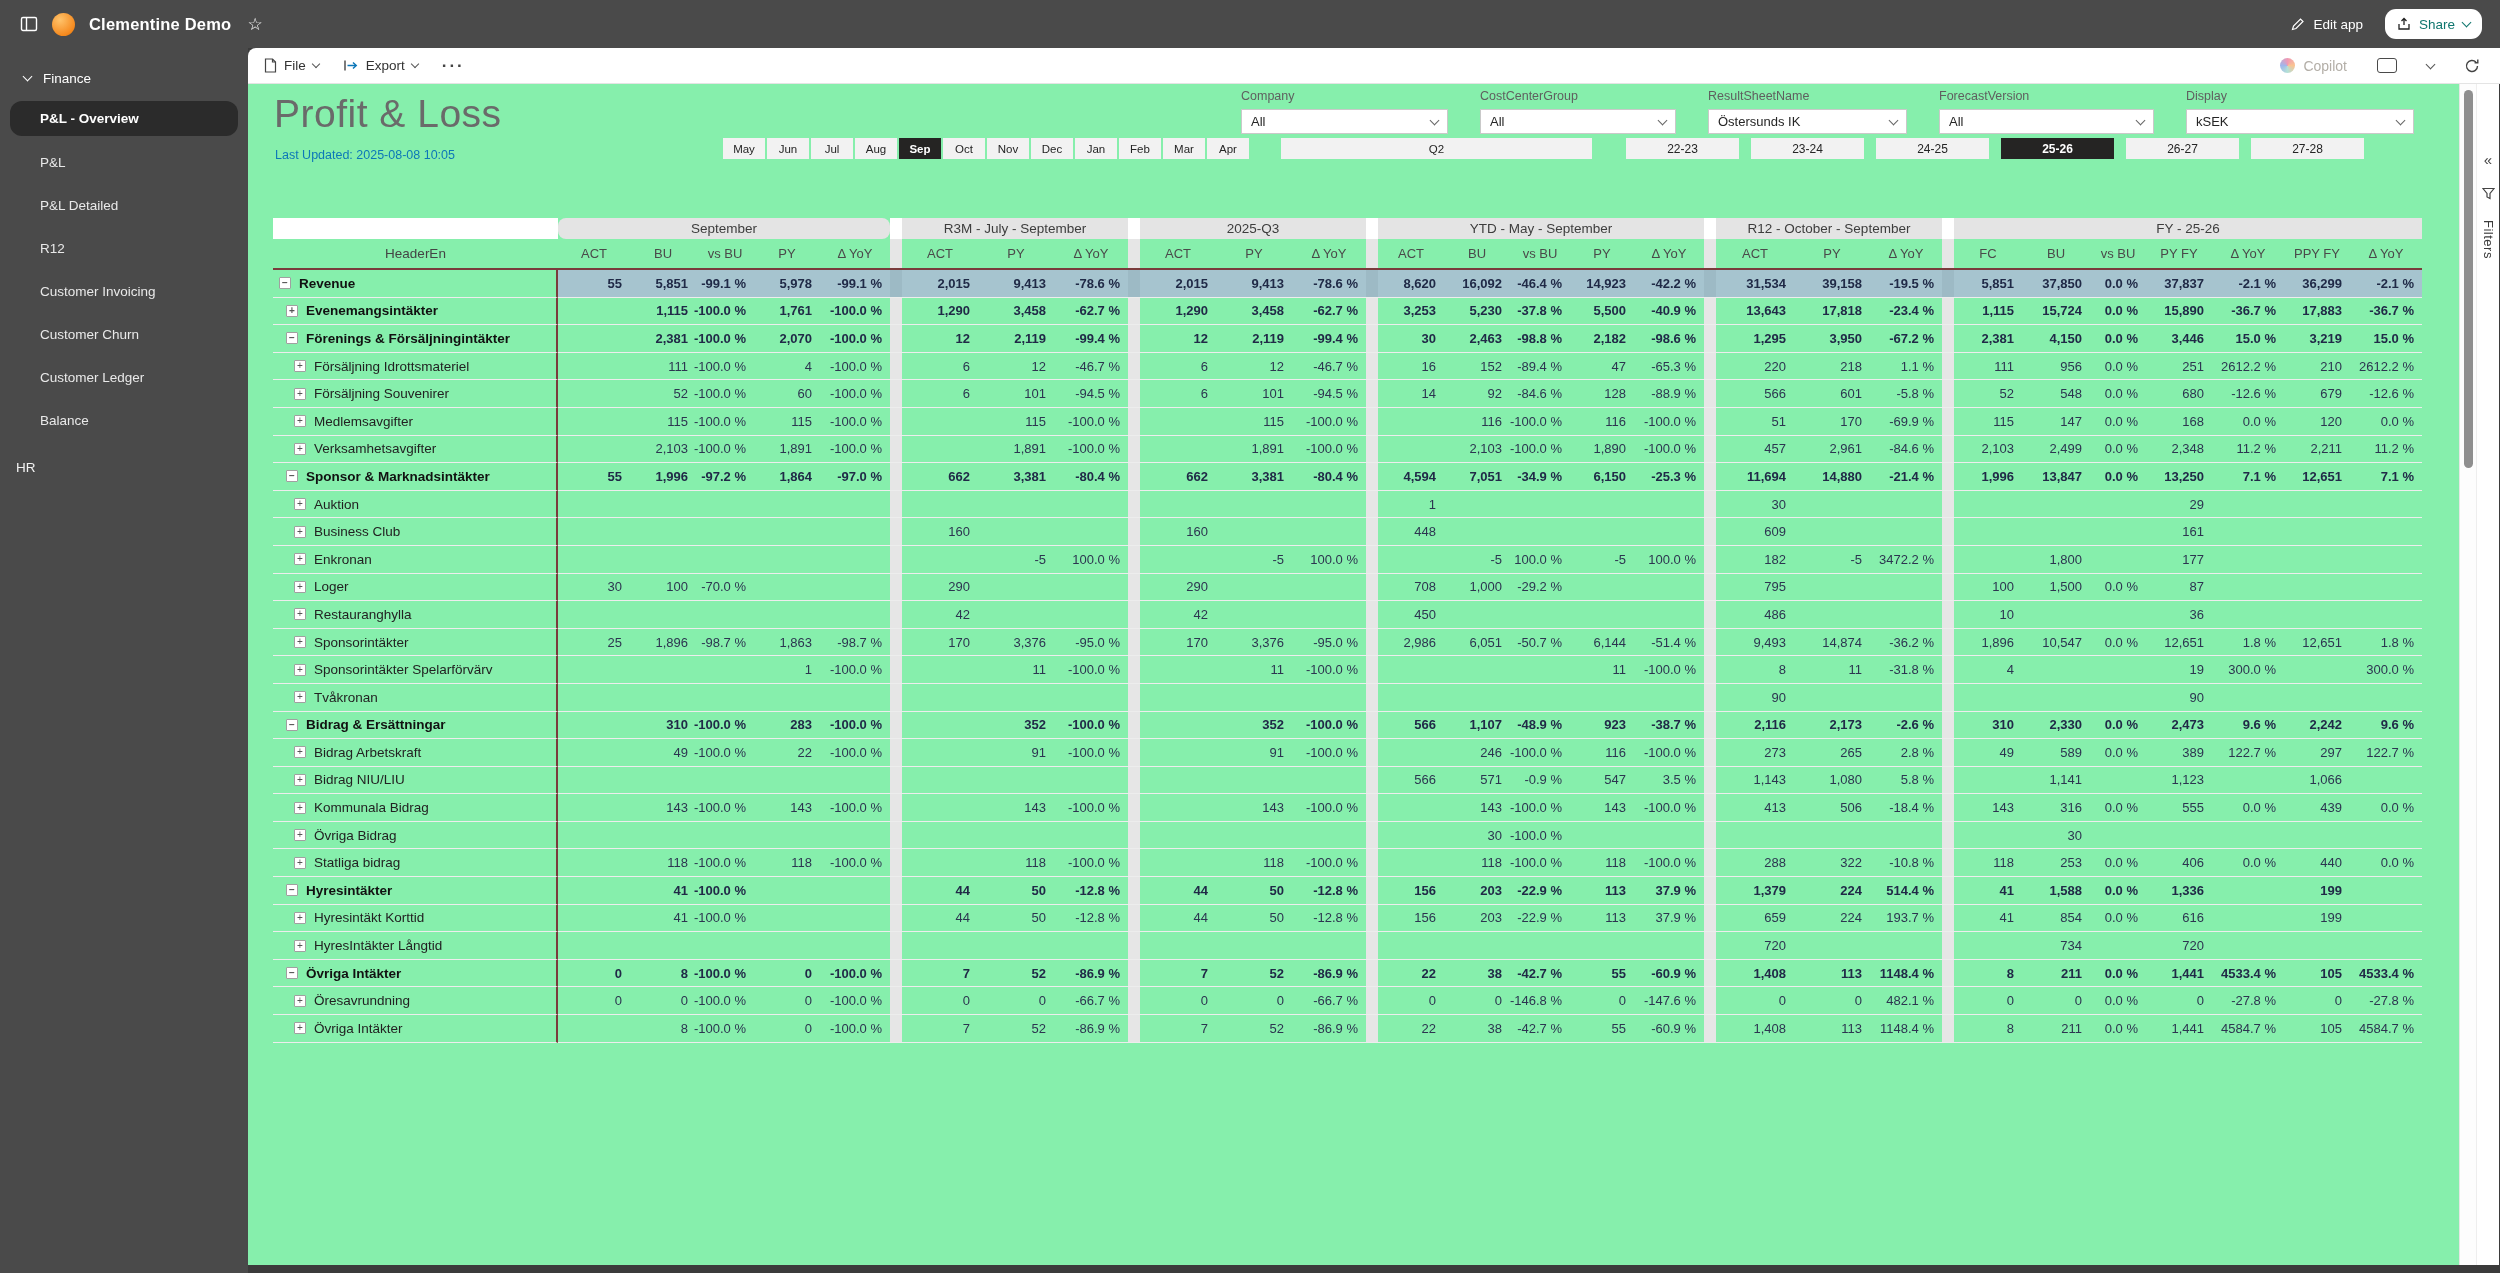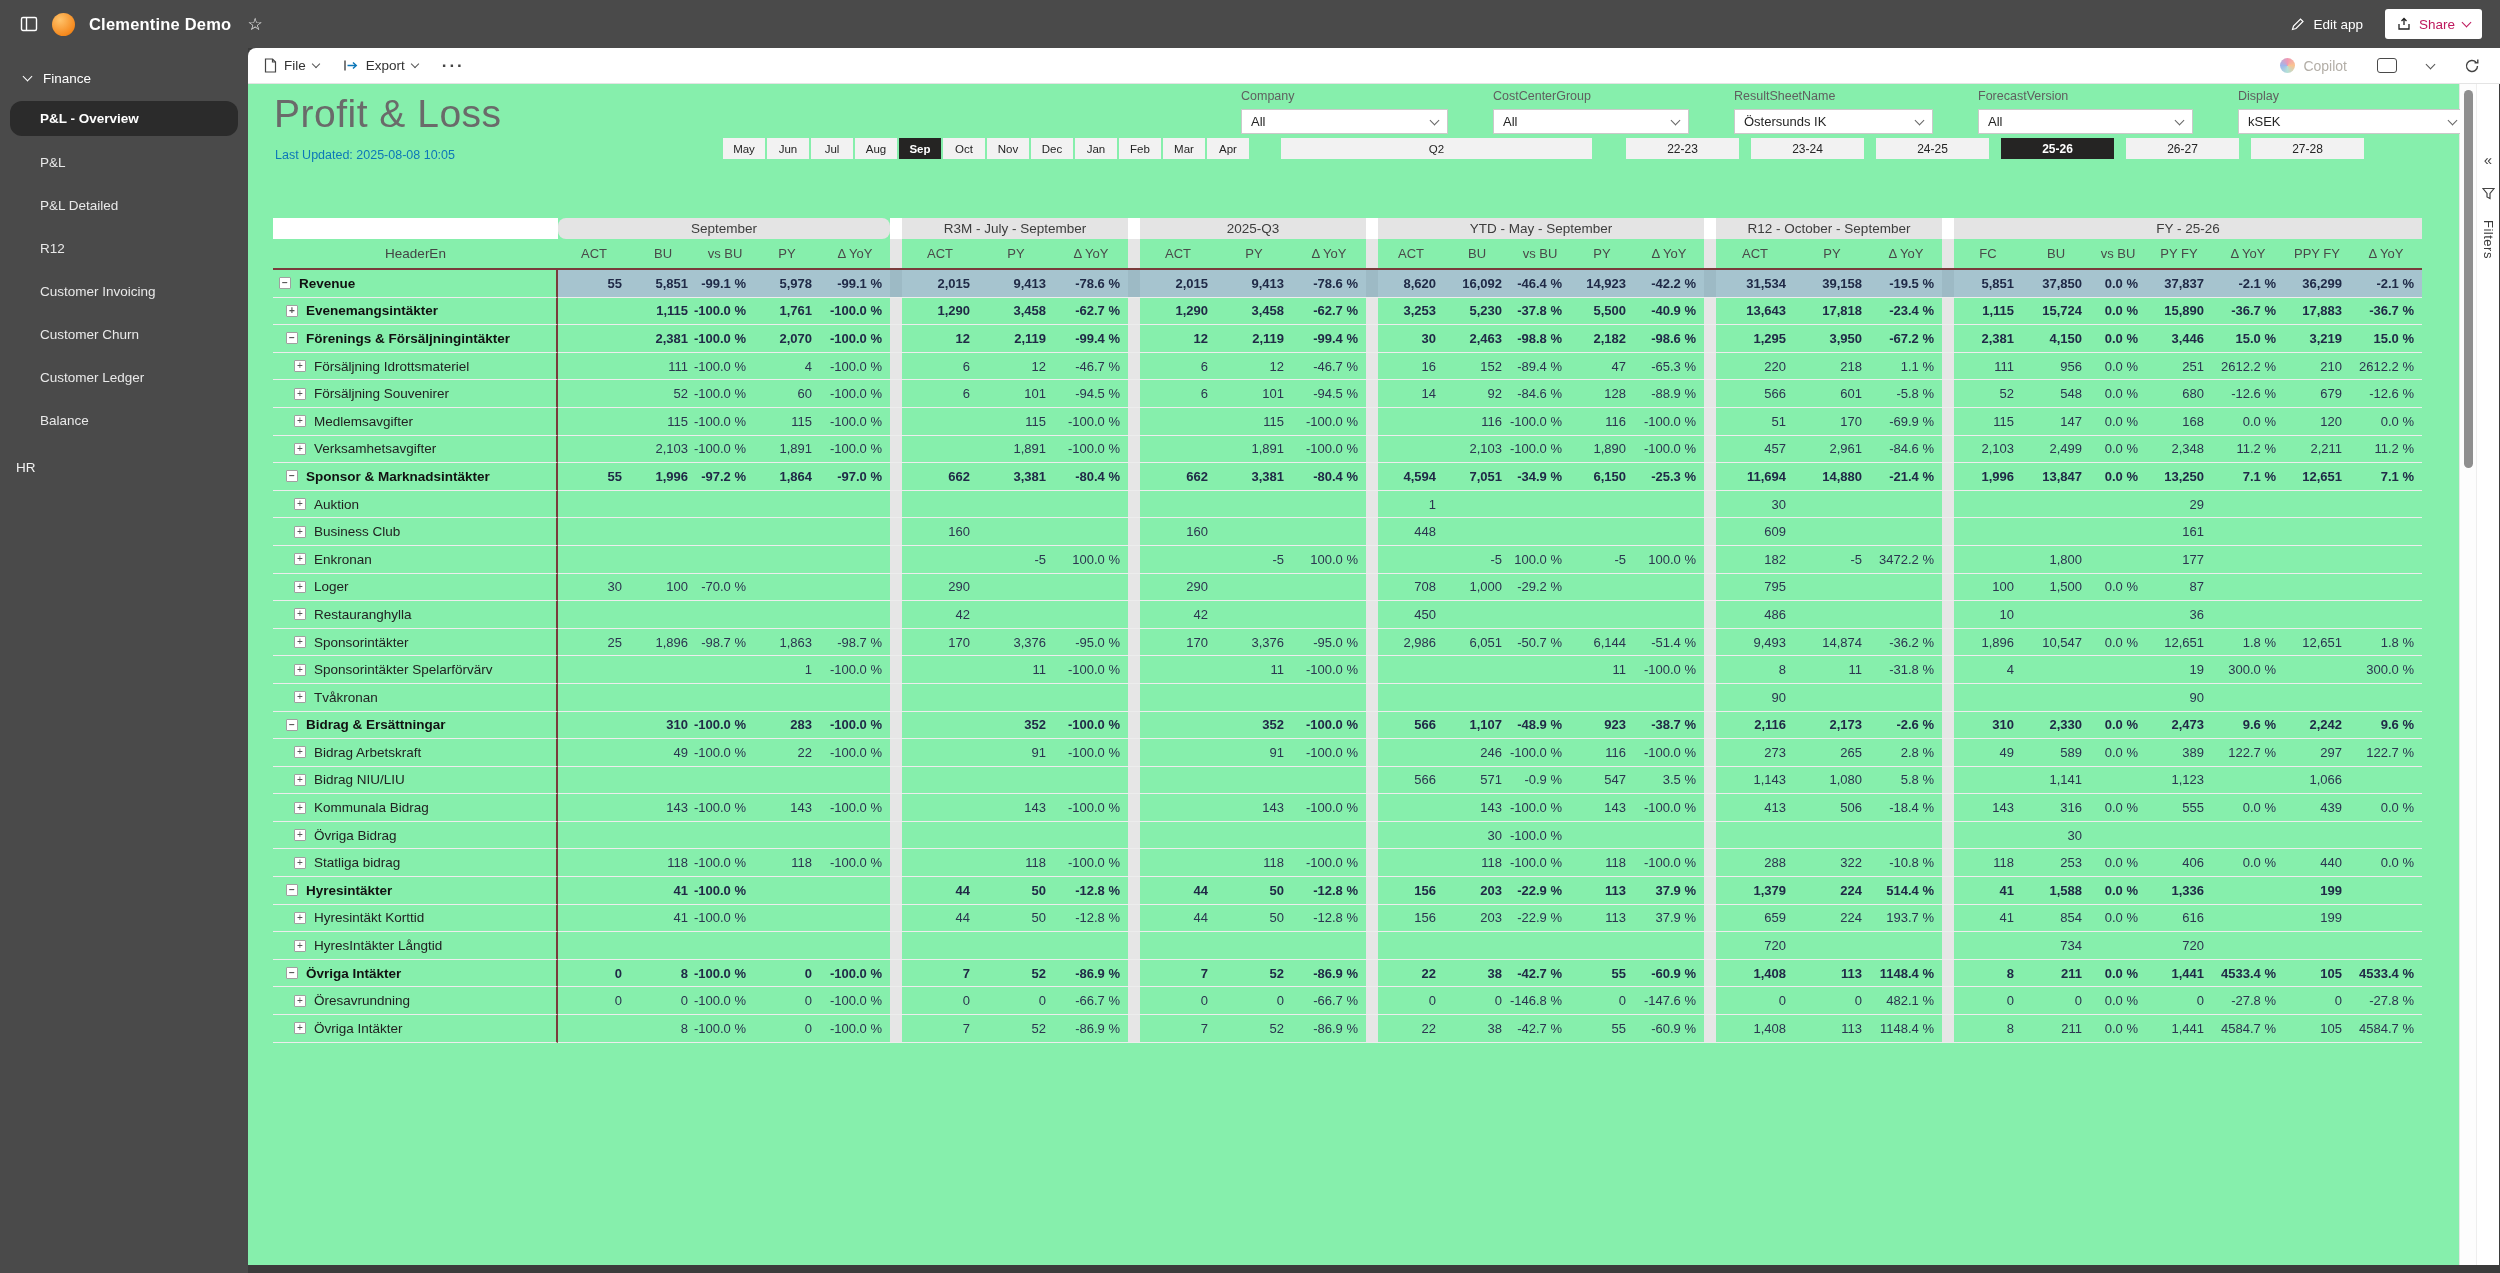--- a/index.html
+++ b/index.html
@@ -9,21 +9,21 @@
   }
   *{box-sizing:border-box}
   body{margin:0;width:2500px;height:1273px;background:var(--c-topbar);font-family:"Liberation Sans",sans-serif;overflow:hidden}
   .topbar{height:48px;display:flex;align-items:center;padding:0 18px 0 20px;background:var(--c-topbar);color:#fff}
   .tb-left{display:flex;align-items:center;gap:14px}
   .logo{width:23px;height:23px;border-radius:50%;background:radial-gradient(circle at 35% 30%,#ffc36b,#f58a1f 70%,#e07000)}
   .app-title{font-size:16.5px;font-weight:700;letter-spacing:.2px}
   .star{font-size:17px;color:#fff;margin-left:2px}
   .tb-right{margin-left:auto;display:flex;align-items:center;gap:22px}
   .editapp{display:flex;align-items:center;gap:8px;font-size:13.5px;color:#fff;cursor:pointer}
-  .share-btn{display:flex;align-items:center;gap:8px;background:#fff;color:#be185d;font-size:13.5px;border-radius:3px;height:30px;padding:0 12px;cursor:pointer}
+  .share-btn{display:flex;align-items:center;gap:8px;background:#fff;color:#0f766e;font-size:13.5px;border-radius:11px;height:30px;padding:0 12px;cursor:pointer}
   .chev{width:7px;height:7px;border-right:1.5px solid currentColor;border-bottom:1.5px solid currentColor;transform:rotate(45deg);display:inline-block;margin-top:-3px}
   .app-body{display:flex;height:1225px}
   .sidebar{width:248px;background:var(--c-sidebar);flex:none;padding-top:12px}
   .nav-group{display:flex;align-items:center;gap:12px;height:36px;padding-left:24px;color:#fff;font-size:13.5px}
   .side-item{height:43px;display:flex;align-items:center;padding-left:40px;font-size:13.5px;color:#e9e9e9;cursor:pointer}
   .side-item.active{background:var(--c-activepill);border-radius:12px;margin:5px 10px;padding-left:30px;font-weight:700;color:#fff;height:35px}
   .nav-hr{height:43px;display:flex;align-items:center;padding-left:16px;color:#f2f2f2;font-size:13.5px;margin-top:4px}
   .main{flex:1;display:flex;flex-direction:column;background:#3b3b3b}
   .toolbar{height:36px;background:#fff;border-top-left-radius:8px;border-bottom:1px solid #e4e4e4;display:flex;align-items:center;padding:0 20px 0 16px;gap:24px}
   .tool-item{display:flex;align-items:center;gap:7px;font-size:13.5px;color:#333;cursor:pointer}
@@ -36,21 +36,21 @@
   .content-row{flex:1;display:flex}
   .canvas{width:2212px;background:#86efac;position:relative;border-right:1px solid #e6e6e6}
   .v-scroll{width:17px;background:#fdfdfd;position:relative;border-right:1px solid #eee}
   .v-thumb{position:absolute;left:4px;top:6px;width:9px;height:378px;background:#8f8f8f;border-radius:5px}
   .rail{width:22px;background:#fff;display:flex;flex-direction:column;align-items:center;padding-top:68px;gap:20px}
   .rail-collapse{font-size:15px;color:#444;cursor:pointer;line-height:1}
   .rail-label{writing-mode:vertical-rl;font-size:13px;color:#3b3b3b;letter-spacing:.5px}
   .bottom-strip{height:8px;background:#3b3b3b}
   .page-title{position:absolute;left:26px;top:8px;font-size:39px;font-weight:400;color:var(--c-title);letter-spacing:.5px}
   .last-updated{position:absolute;left:27px;top:64px;font-size:12.5px;color:var(--c-blue)}
-  .filter-bar{position:absolute;left:993px;top:5px;display:flex;gap:45px}
+  .filter-bar{position:absolute;left:993px;top:5px;display:flex;gap:32px}
   .f-label{font-size:12.5px;color:#5f5f5f;margin-bottom:6px}
   .f-select{height:25px;border:1px solid #c9c9c9;background:#fff;display:flex;align-items:center;padding:0 9px;font-size:13px;color:#252525;cursor:pointer}
   .f-select .chev{margin-left:auto;border-color:#666}
   .periods{position:absolute;top:54px;left:0;width:100%;height:22px}
   .month-row{position:absolute;left:475px;display:flex;gap:2px}
   .pbtn{height:21px;background:var(--c-btn);color:#252525;font-size:11.5px;display:flex;align-items:center;justify-content:center;cursor:pointer}
   .month-row .pbtn{width:42px}
   .pbtn.sel{background:var(--c-dark);color:#fff;font-weight:700}
   .q-btn{position:absolute;left:1033px;width:311px}
   .year-row{position:absolute;left:1378px;display:flex;gap:12px}

